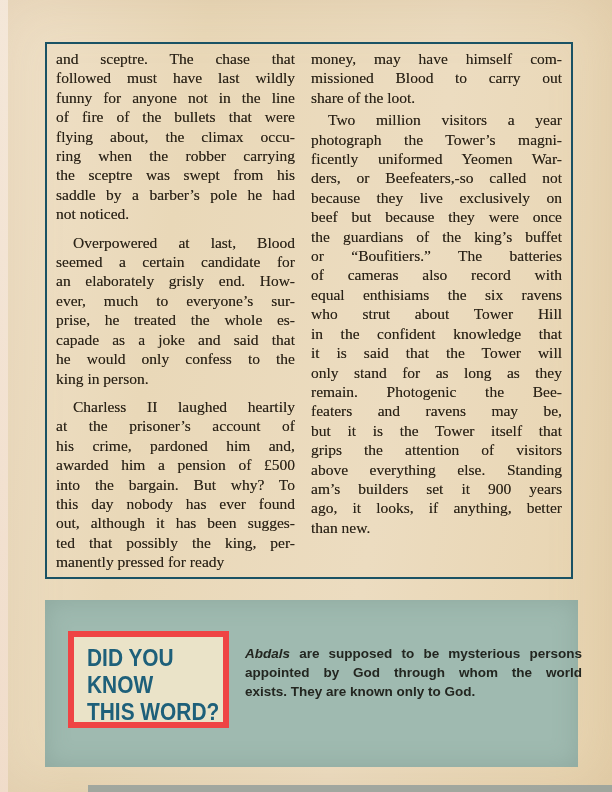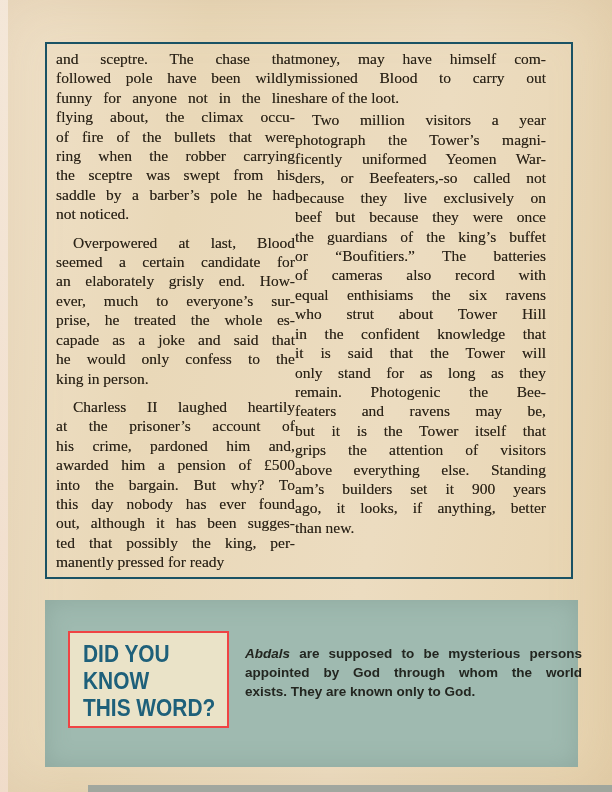--- a/index.html
+++ b/index.html
@@ -21,21 +21,21 @@
   .page-edge-bottom {
     position:absolute; left:88px; right:0; bottom:0; height:7px;
     background:#99a29c; opacity:.9;
   }
 
   
   .article-box {
     position:absolute; left:45px; top:42px; width:528px; height:537px;
     box-sizing:border-box; border:2px solid #1a5264;
     padding:5px 9px 0 9px;
-    display:flex; 
+    display:flex; gap:16px;
   }
   .col {
     font-size:15.5px; line-height:19.4px; color:#2a2318;
     text-shadow:0 0 0.5px rgba(45,35,20,.55);
   }
   .col-left  { width:239px; }
   .col-right { width:251px; }
   .para { margin:0 0 9px 0; }
   .para:last-child { margin-bottom:0; }
   .col-right .para { margin-bottom:3px; }
@@ -44,21 +44,21 @@
   .para.indent .line:first-child { text-indent:17px; }
 
   
   .bottom-panel {
     position:absolute; left:45px; top:600px; width:533px; height:167px;
     background:#9fbab0;
     box-shadow: inset 0 0 24px rgba(90,115,105,.25);
   }
   .dyk-box {
     position:absolute; left:23px; top:31px; width:161px; height:97px;
-    box-sizing:border-box; border:2px solid #ef4444; background:#eae3c8;
+    box-sizing:border-box; border:6px solid #ef4444; background:#eae3c8;
     padding:7px 0 0 13px;
   }
   .dyk-label {
     font-family:"Liberation Sans","DejaVu Sans",sans-serif;
     font-weight:bold; font-size:24px; line-height:27px; color:#1e607a;
     transform:scaleX(0.87); transform-origin:left center; white-space:nowrap;
   }
   .definition {
     position:absolute; left:200px; top:44px; width:337px;
     font-family:"Liberation Sans","DejaVu Sans",sans-serif;
@@ -71,24 +71,24 @@
 </head>
 <body>
 
 <div class="page">
   <div class="page-edge-left"></div>
 
   <div class="article-box">
     <div class="col col-left">
         <div class="para">
           <div class="line">and sceptre.  The chase that</div>
-          <div class="line">followed pole have been wildly</div>
+          <div class="line">followed must have last wildly</div>
           <div class="line">funny for anyone not in the line</div>
+          <div class="line">of fire of the bullets that were</div>
           <div class="line">flying about, the climax occu-</div>
-          <div class="line">of fire of the bullets that were</div>
           <div class="line">ring when the robber carrying</div>
           <div class="line">the sceptre was swept from his</div>
           <div class="line">saddle by a barber’s pole he had</div>
           <div class="line last">not noticed.</div>
         </div>
         <div class="para indent">
           <div class="line">Overpowered at last, Blood</div>
           <div class="line">seemed a certain candidate for</div>
           <div class="line">an elaborately grisly end.  How-</div>
           <div class="line">ever, much to everyone’s sur-</div>

